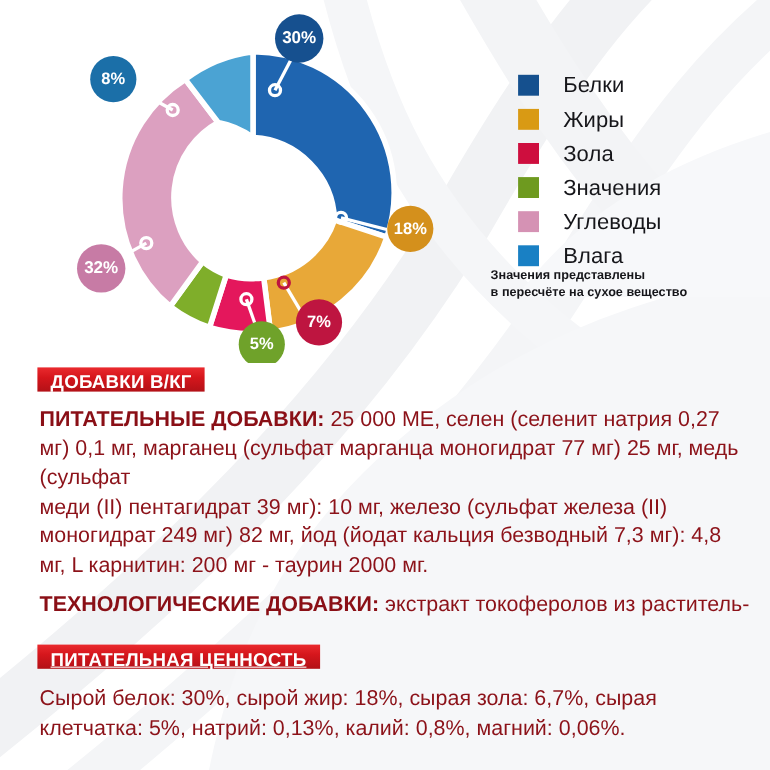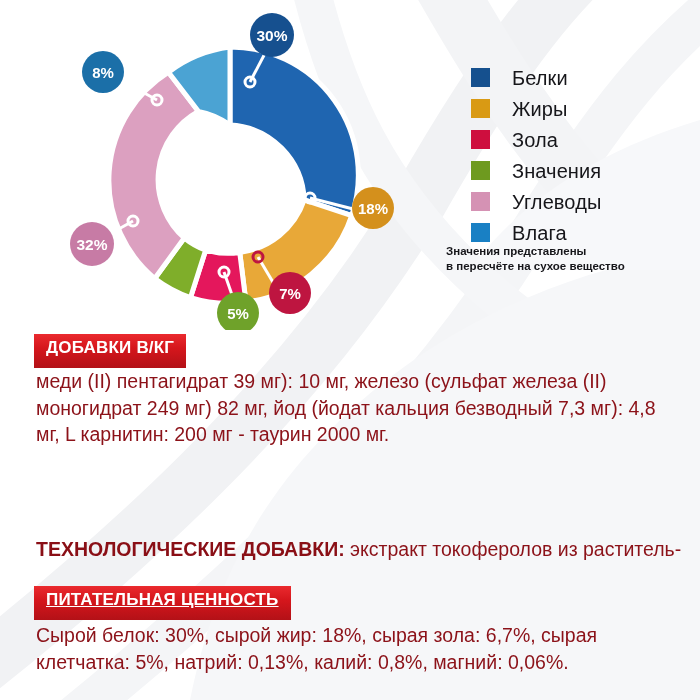--- a/index.html
+++ b/index.html
@@ -81,21 +81,21 @@
   }
 
   
   .section-badge {
     display: inline-block;
     background: linear-gradient(to bottom, #ea2a2e 0%, #d5161c 42%, #b31117 100%);
     color: #ffffff;
     font-weight: bold;
     font-size: 17px;
     letter-spacing: 0.2px;
-    padding: 5px 12px 12px 12px;
+    padding: 5px 12px 0 12px;
     line-height: 1;
     position: absolute;
     z-index: 3;
     white-space: nowrap;
   }
   #badge-additives { left: 34px; top: 334px; }
   #badge-nutrition { left: 34px; top: 586px; text-decoration: underline; }
 
   
   .body-block {
@@ -255,20 +255,23 @@
 </div>
 
 <div id="legend-note">
   <div>Значения представлены</div>
   <div>в пересчёте на сухое вещество</div>
 </div>
 
 <div class="section-badge" id="badge-additives">ДОБАВКИ В/КГ</div>
 
 <div class="body-block" id="text-additives">
+  <p style="margin:0 0 0 0;">
+    <b>ПИТАТЕЛЬНЫЕ ДОБАВКИ:</b><span> 25 000 МЕ, селен (селенит натрия 0,27 мг) 0,1 мг, марганец (сульфат марганца моногидрат 77 мг) 25 мг, медь (сульфат</span>
+  </p>
   <p style="margin:0;">
     <span>меди (II) пентагидрат 39 мг): 10 мг, железо (сульфат железа (II) моногидрат 249 мг) 82 мг, йод (йодат кальция безводный 7,3 мг): 4,8 мг, L карнитин: 200 мг - таурин 2000 мг.</span>
   </p>
 </div>
 
 <div class="body-block" id="text-tech">
   <b>ТЕХНОЛОГИЧЕСКИЕ ДОБАВКИ:</b><span> экстракт токоферолов из раститель-</span>
 </div>
 
 <div class="section-badge" id="badge-nutrition">ПИТАТЕЛЬНАЯ ЦЕННОСТЬ</div>

